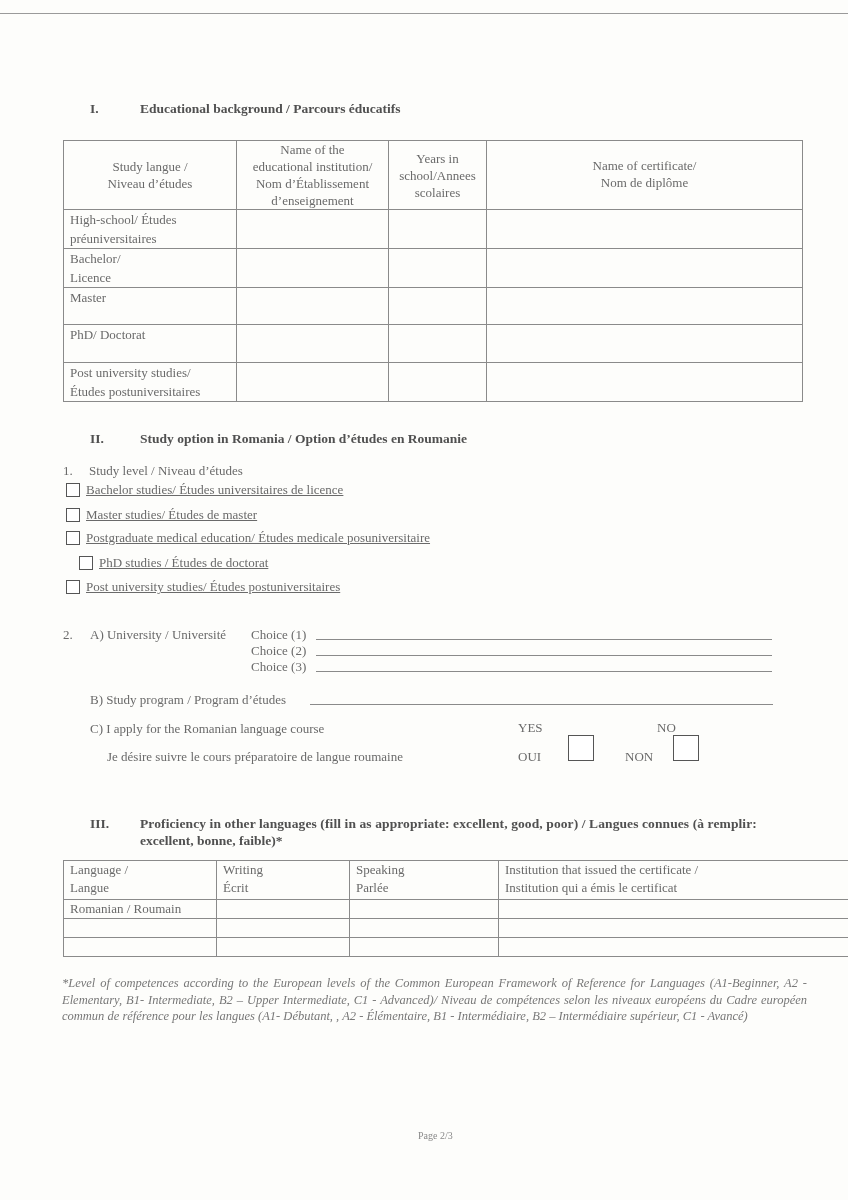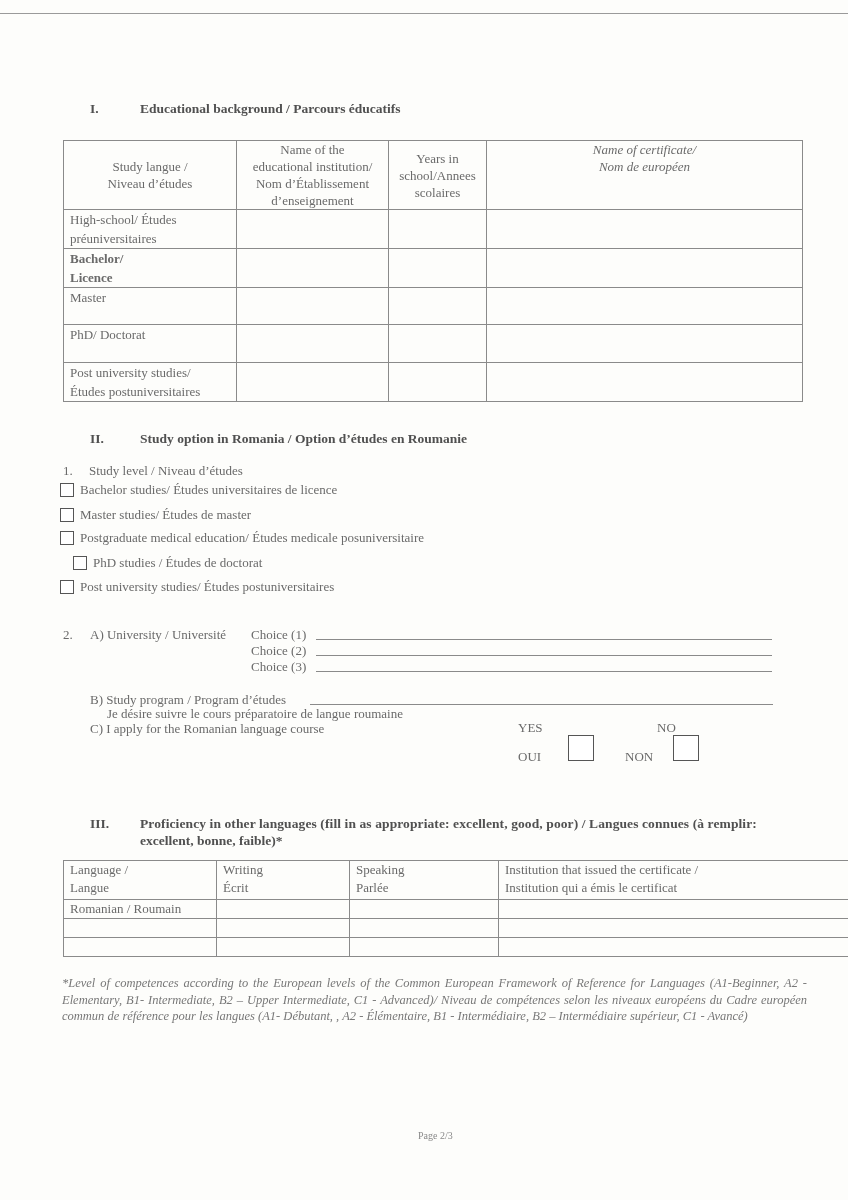--- a/index.html
+++ b/index.html
@@ -9,21 +9,21 @@
     font-family: "Liberation Serif", "DejaVu Serif", serif;
     color: #6a6a6a;
   }
   .top-rule { position: absolute; left: 0; top: 13px; width: 848px; height: 1px; background: #9a9a9a; }
   .abs { position: absolute; }
   .sec-heading { font-weight: bold; font-size: 13.5px; color: #505050; white-space: nowrap; }
   .sec-num { display: inline-block; width: 50px; }
   table { border-collapse: collapse; position: absolute; }
   td { border: 1px solid #8a8a8a; font-size: 13px; color: #6a6a6a; vertical-align: top; padding: 0 6px; line-height: 19px; }
   .edu td.hdr { text-align: center; vertical-align: middle; line-height: 17px; padding: 0 4px; }
-  .checkline { position: absolute; left: 60px; font-size: 13px; white-space: nowrap; display: flex; align-items: center; }
+  .checkline { position: absolute; left: 66px; font-size: 13px; white-space: nowrap; display: flex; align-items: center; text-decoration: underline; }
   .cb { display: inline-block; width: 12px; height: 12px; border: 1px solid #555; margin-right: 6px; background: #fff; }
   .txt { font-size: 13px; white-space: nowrap; }
   .uline { position: absolute; height: 1px; background: #8a8a8a; }
   .bigbox { position: absolute; width: 24px; height: 24px; border: 1px solid #555; background: #fff; }
   .lang td { line-height: 18px; }
   .footnote { position: absolute; left: 62px; top: 975px; width: 745px; font-style: italic; font-size: 12.5px; line-height: 16.5px; color: #777; text-align: justify; }
   .pageno { position: absolute; left: 418px; top: 1130px; font-size: 10px; color: #888; }
 </style>
 </head>
 <body>
@@ -51,35 +51,35 @@
       <div>Name of the</div>
       <div>educational institution/</div>
       <div>Nom d’Établissement</div>
       <div>d’enseignement</div>
     </td>
     <td class="hdr">
       <div>Years in</div>
       <div>school/Annees</div>
       <div>scolaires</div>
     </td>
-    <td class="hdr" style="vertical-align:top; font-style:italic;">
+    <td class="hdr" style="vertical-align:top; padding-top:16px;">
       <div>Name of certificate/</div>
-      <div>Nom de européen</div>
+      <div>Nom de diplôme</div>
     </td>
   </tr>
   <tr style="height:38px;">
     <td>
           <div>High-school/ Études</div>
           <div>préuniversitaires</div>
         </td>
     <td></td>
     <td></td>
     <td></td>
   </tr>
-  <tr style="height:37px;font-weight:bold;">
+  <tr style="height:37px;">
     <td>
           <div>Bachelor/</div>
           <div>Licence</div>
         </td>
     <td></td>
     <td></td>
     <td></td>
   </tr>
   <tr style="height:37px;">
     <td>
@@ -147,21 +147,21 @@
 <div class="uline" style="left:316px; top:639px; width:456px;"></div>
 <div class="abs txt" style="left:251px; top:643px;">Choice (2)</div>
 <div class="uline" style="left:316px; top:655px; width:456px;"></div>
 <div class="abs txt" style="left:251px; top:659px;">Choice (3)</div>
 <div class="uline" style="left:316px; top:671px; width:456px;"></div>
 
 <div class="abs txt" style="left:90px; top:692px;">B) Study program / Program d’études</div>
 <div class="uline" style="left:310px; top:704px; width:463px;"></div>
 
 <div class="abs txt" style="left:90px; top:721px;">C) I apply for the Romanian language course</div>
-<div class="abs txt" style="left:107px; top:706px;">Je désire suivre le cours préparatoire de langue roumaine</div>
+<div class="abs txt" style="left:107px; top:749px;">Je désire suivre le cours préparatoire de langue roumaine</div>
 
 <div class="abs txt" style="left:518px; top:720px;">YES</div>
 <div class="abs txt" style="left:518px; top:749px;">OUI</div>
 <div class="bigbox" style="left:568px; top:735px;"></div>
 
 <div class="abs txt" style="left:625px; top:720px;margin-left:32px;">NO</div>
 <div class="abs txt" style="left:625px; top:749px;">NON</div>
 <div class="bigbox" style="left:673px; top:735px;"></div>
 
 <div class="abs sec-heading" style="left:90px; top:815px; width:715px; white-space:normal; line-height:17px;">

